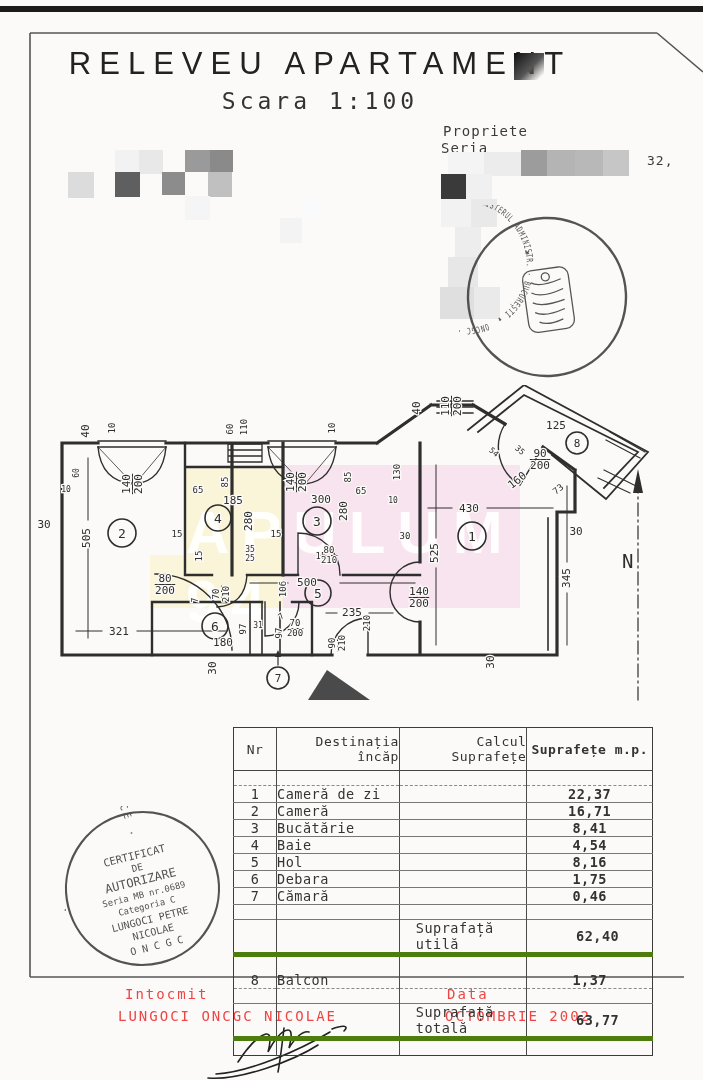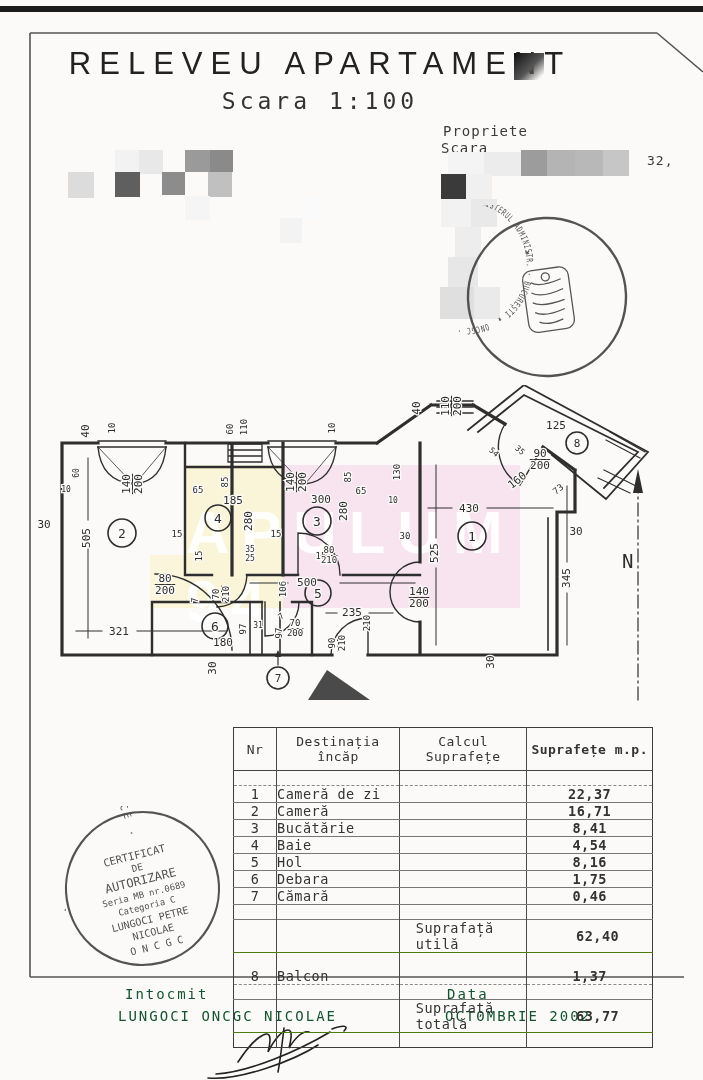--- a/index.html
+++ b/index.html
@@ -24,50 +24,50 @@
   #plan text{stroke:#fbfaf8;stroke-width:2.6px;paint-order:stroke;}
   .stamp{z-index:4;opacity:.88;}
   .stamp text{fill:#3a3a3a;stroke:none;}
   
   .areas-wrap{top:727px;left:233px;z-index:3;}
   table.areas{border-collapse:collapse;width:420px;background:transparent;
               font-size:13.5px;letter-spacing:.5px;color:#333;}
   table.areas td,table.areas th{padding:0;border-left:1px solid #4a4a4a;vertical-align:middle;}
   table.areas td:first-child,table.areas th:first-child{border-left:none;}
   table.areas{border:1.6px solid #3c3c3c;}
-  th{font-weight:normal;font-size:13px;height:42px;border-bottom:1.4px solid #444;text-align:center;}
+  th{font-weight:normal;font-size:13px;height:42px;border-bottom:1.4px solid #444;text-align:right;}
   th.c-nr{text-align:center;}
   .c-nr{width:54px;text-align:center;}
   .c-dest{width:140px;padding-left:9px;}
   .c-calc{width:126px;padding-left:7px;}
   .c-sup{width:132px;text-align:center;font-weight:bold;}
   tr.sp td{height:14px;border-bottom:1px dashed #8a8a8a;}
   tr.sp0 td{height:14px;}
   tr.room-row td{height:14px;border-bottom:1px solid #777;}
-  tr.util td,tr.total td{height:24px;border-top:1px solid #777;border-bottom:1px solid #4d7c0f;padding-left:16px;}
+  tr.util td,tr.total td{height:24px;border-top:1px solid #777;border-bottom:5px solid #4d7c0f;padding-left:16px;}
   tr.balcon td{height:17px;border-bottom:1px dashed #8a8a8a;}
   tr.tail td{height:14px;}
-  .foot{font-size:14px;letter-spacing:2px;color:#14532d;}
+  .foot{font-size:14px;letter-spacing:2px;color:#ef4444;}
 </style>
 </head>
 <body>
 
 <div class="page">
 
   <div class="abs topbar"></div>
   <svg class="abs" style="left:0;top:0;z-index:0" width="703" height="1080">
     <path d="M30,33 H657 M657,33 L703,72 M30,33 V977 M30,977 H684" stroke="#555" stroke-width="1.6" fill="none"></path>
   </svg>
 
   <div class="abs title">RELEVEU  APARTAMENT</div>
   <div class="abs blob"></div>
   <div class="abs scara">Scara 1:100</div>
 
   <div class="abs prop" style="top:123px;left:443px">Propriete</div>
-  <div class="abs prop" style="top:140px;left:441px">Scara</div>
+  <div class="abs prop" style="top:140px;left:441px">Seria</div>
   <div class="abs prop" style="top:153px;left:647px;font-size:13px">32,</div>
 
   <div>
     <div class="mos" style="left:68px;top:172px;width:26px;height:26px;background:#dcdcdc"></div>
     <div class="mos" style="left:115px;top:150px;width:24px;height:24px;background:#f2f2f2"></div>
     <div class="mos" style="left:139px;top:150px;width:24px;height:24px;background:#e8e8e8"></div>
     <div class="mos" style="left:185px;top:150px;width:25px;height:22px;background:#9a9a9a"></div>
     <div class="mos" style="left:210px;top:150px;width:23px;height:22px;background:#8a8a8a"></div>
     <div class="mos" style="left:115px;top:172px;width:25px;height:25px;background:#5f5f5f"></div>
     <div class="mos" style="left:162px;top:172px;width:23px;height:23px;background:#8c8c8c"></div>

